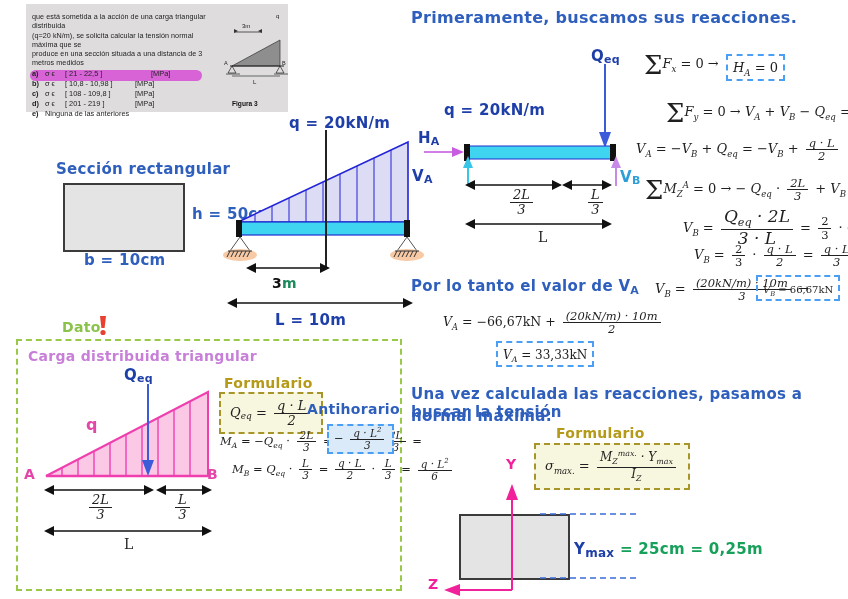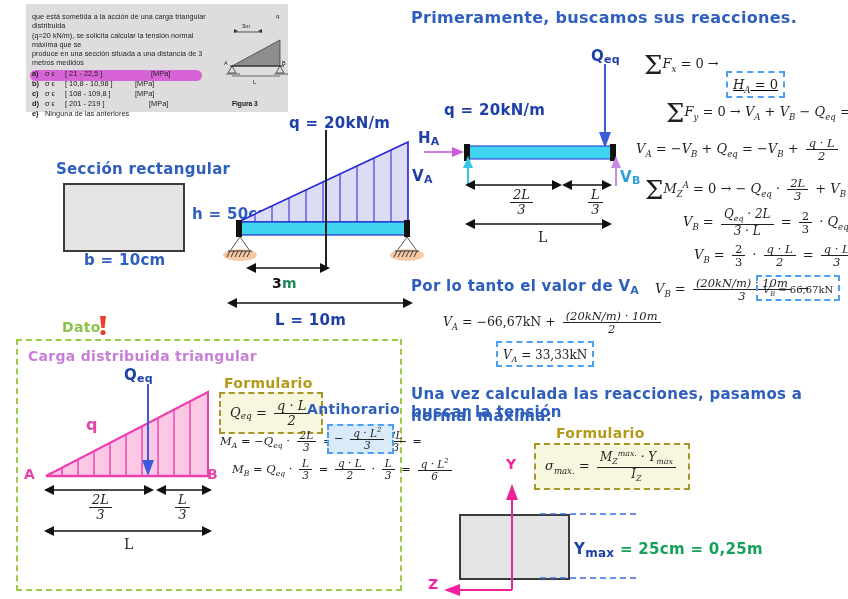--- a/index.html
+++ b/index.html
@@ -67,21 +67,21 @@
     </div>
     <div style="display:flex;font-size:7.4px;line-height:10px;">
       <span style="width:13px;font-weight:bold;">c)</span>
       <span style="width:20px;">σ ϵ</span>
       <span style="width:70px;">[ 108 - 109,8 ]</span>
       <span>[MPa]</span>
     </div>
     <div style="display:flex;font-size:7.4px;line-height:10px;">
       <span style="width:13px;font-weight:bold;">d)</span>
       <span style="width:20px;">σ ϵ</span>
-      <span style="width:84px;">[ 201 - 219 ]</span>
+      <span style="width:70px;">[ 201 - 219 ]</span>
       <span>[MPa]</span>
     </div>
     <div style="display:flex;font-size:7.4px;line-height:10px;">
       <span style="width:13px;font-weight:bold;">e)</span>
       <span>Ninguna de las anteriores</span>
     </div>
   </div>
 
   <svg class="abs" style="left:196px;top:6px;" width="66" height="84" viewBox="0 0 66 84">
     <text x="54" y="8" font-size="6" fill="#222" font-family="Liberation Sans, sans-serif">q</text>
@@ -364,21 +364,21 @@
   <span class="frac">
     <span class="num">L</span>
     <span class="den">3</span>
   </span>
 </div>
 <div class="abs mathfont mathup" style="left:538px;top:229px;font-size:14px;">L</div>
 
 <div class="abs mathfont" style="left:644px;top:56px;font-size:13px;white-space:nowrap;">
   <span class="sum mathup">Σ</span><span>F<sub>x</sub></span><span class="mathup"> = 0 → </span>
 </div>
-<div class="abs dashbox-blue2" style="left:726px;top:71px;text-decoration:underline;">
+<div class="abs dashbox-blue2" style="left:726px;top:54px;">
   <span class="mathfont" style="font-size:13px;">H<sub>A</sub><span class="mathup"> = 0</span></span>
 </div>
 
 <div class="abs mathfont" style="left:666px;top:104px;font-size:13px;white-space:nowrap;">
   <span class="sum mathup">Σ</span><span>F<sub>y</sub></span><span class="mathup"> = 0 → </span>
   <span>V<sub>A</sub></span><span class="mathup"> + </span><span>V<sub>B</sub></span><span class="mathup"> − </span>
   <span>Q<sub>eq</sub></span><span class="mathup"> = 0</span>
 </div>
 
 <div class="abs mathfont" style="left:636px;top:137px;font-size:13px;white-space:nowrap;">
@@ -395,21 +395,21 @@
   <span>Q<sub>eq</sub></span><span class="mathup"> · </span>
   <span class="frac" style="font-size:11.5px;">
       <span class="num">2L</span>
       <span class="den">3</span>
     </span>
   <span class="mathup"> + </span><span>V<sub>B</sub></span><span class="mathup"> · L = 0</span>
 </div>
 
 <div class="abs mathfont" style="left:683px;top:208px;font-size:13px;white-space:nowrap;">
   <span>V<sub>B</sub></span><span class="mathup"> = </span>
-  <span class="frac" style="font-size:12px;">
+  <span class="frac" style="font-size:17px;">
       <span class="num">Q<sub>eq</sub> · 2L</span>
       <span class="den">3 · L</span>
     </span>
   <span class="mathup"> = </span>
   <span class="frac mathup" style="font-size:11.5px;">
       <span class="num">2</span>
       <span class="den">3</span>
     </span>
   <span class="mathup"> · </span><span>Q<sub>eq</sub></span>
 </div>

